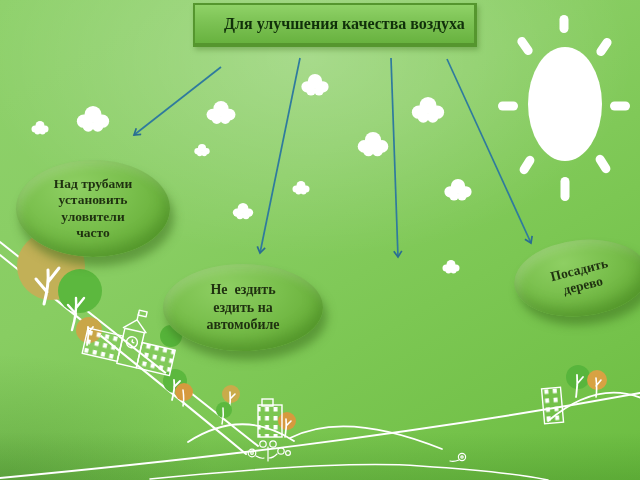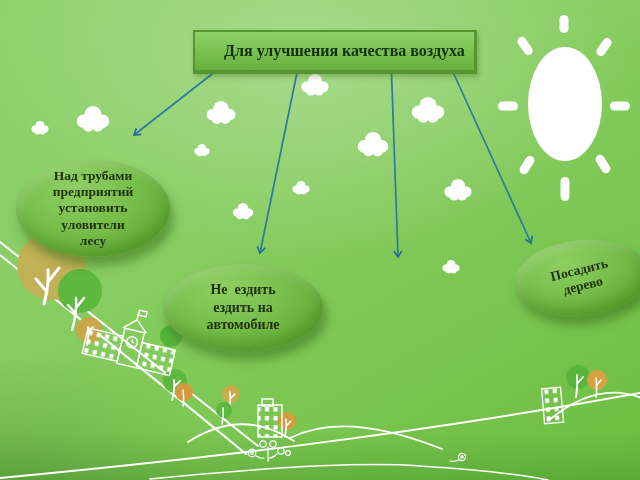--- a/index.html
+++ b/index.html
@@ -7,21 +7,21 @@
     position:relative;width:640px;height:480px;overflow:hidden;
     font-family:"Liberation Serif","DejaVu Serif",serif;
     background:
       radial-gradient(45% 35% at 0% 100%, rgba(45,110,25,0.28), rgba(45,110,25,0) 75%),
       linear-gradient(to bottom, rgba(30,100,10,0) 90%, rgba(35,105,15,0.22) 100%),
       radial-gradient(85% 70% at 48% 12%, rgba(255,255,255,0.25), rgba(255,255,255,0) 60%),
       linear-gradient(150deg,#8fd16c 0%,#88cd62 40%,#7cc753 65%,#6cbd41 100%);
   }
   .scene{position:absolute;left:0;top:0;width:640px;height:480px;}
   .title-box{
-    position:absolute;left:193px;top:30px;width:284px;height:44px;
+    position:absolute;left:193px;top:3px;width:284px;height:44px;
     box-sizing:border-box;
     background:linear-gradient(180deg,#8fd267 0%,#7cc254 45%,#68b23f 100%);
     border:2px solid #55962e;border-right-width:3px;border-bottom-width:4px;
     box-shadow:2px 3px 5px rgba(60,110,30,0.35);
     display:flex;flex-direction:column;justify-content:center;align-items:center;
     text-align:center;font-weight:bold;font-size:16px;line-height:1.25;color:#10300a;padding-left:20px;
   }
   .bubble{
     position:absolute;border-radius:50%;
     background:radial-gradient(ellipse at 38% 28%, #8ecf63 0%, #79bf4c 42%, #66ad37 78%, #58a02c 100%);
@@ -185,24 +185,23 @@
       <path d="M447,59 L531,243" marker-end="url(#ah)"></path>
     </g>
   </svg>
 
   <div class="title-box">
     <div class="ln">Для улучшения качества воздуха</div>
   </div>
 
   <div class="bubble b1">
     <div class="ln">Над трубами</div>
-    <div class="ln">предприятий</div>
     <div class="ln">установить</div>
     <div class="ln">уловители</div>
-    <div class="ln">лесу</div>
+    <div class="ln">часто</div>
   </div>
 
   <div class="bubble b2">
     <div class="ln">Не  ездить</div>
     <div class="ln">ездить на</div>
     <div class="ln">автомобиле</div>
   </div>
 
 
   <div class="bubble b4">

